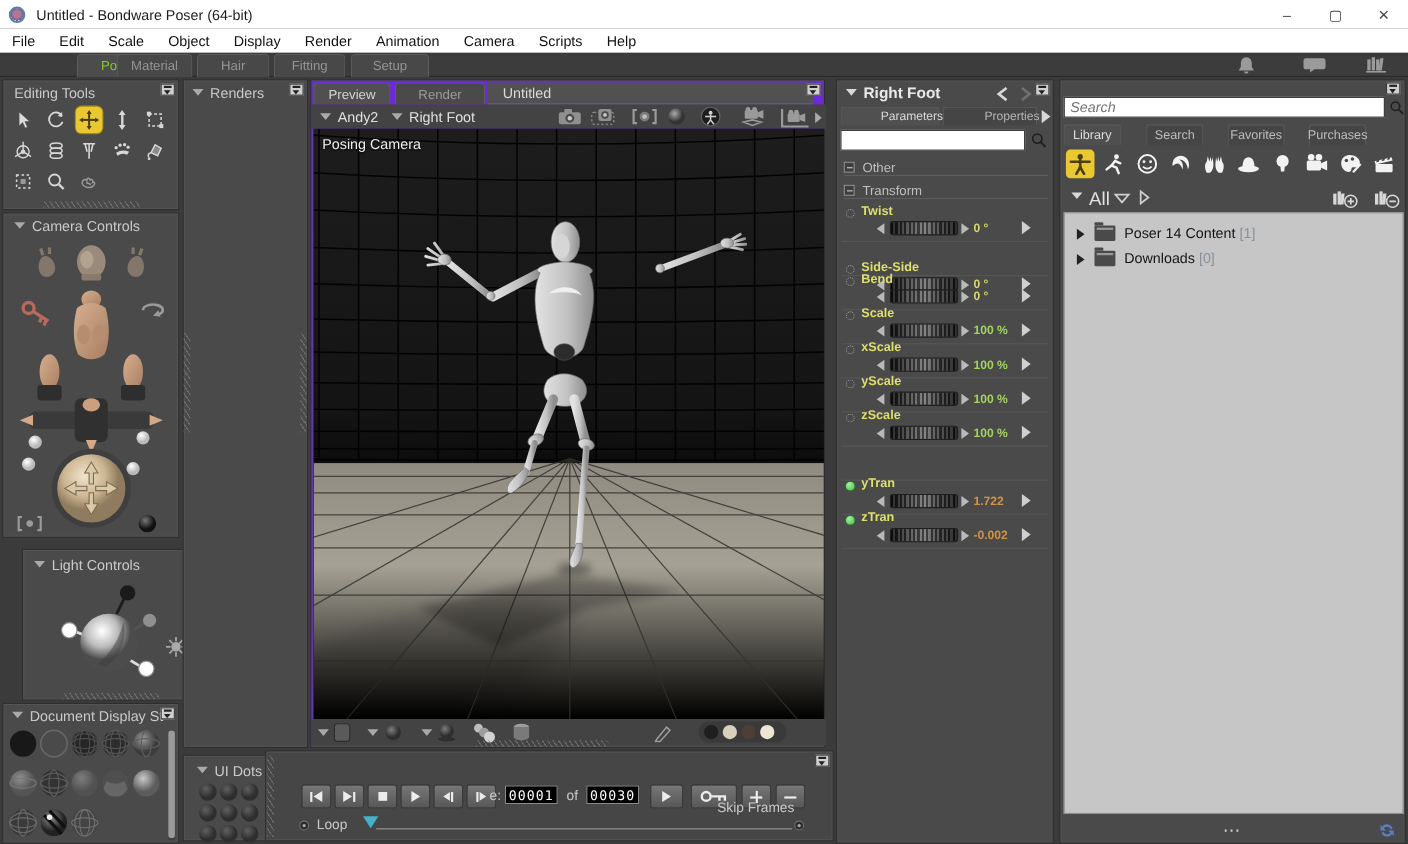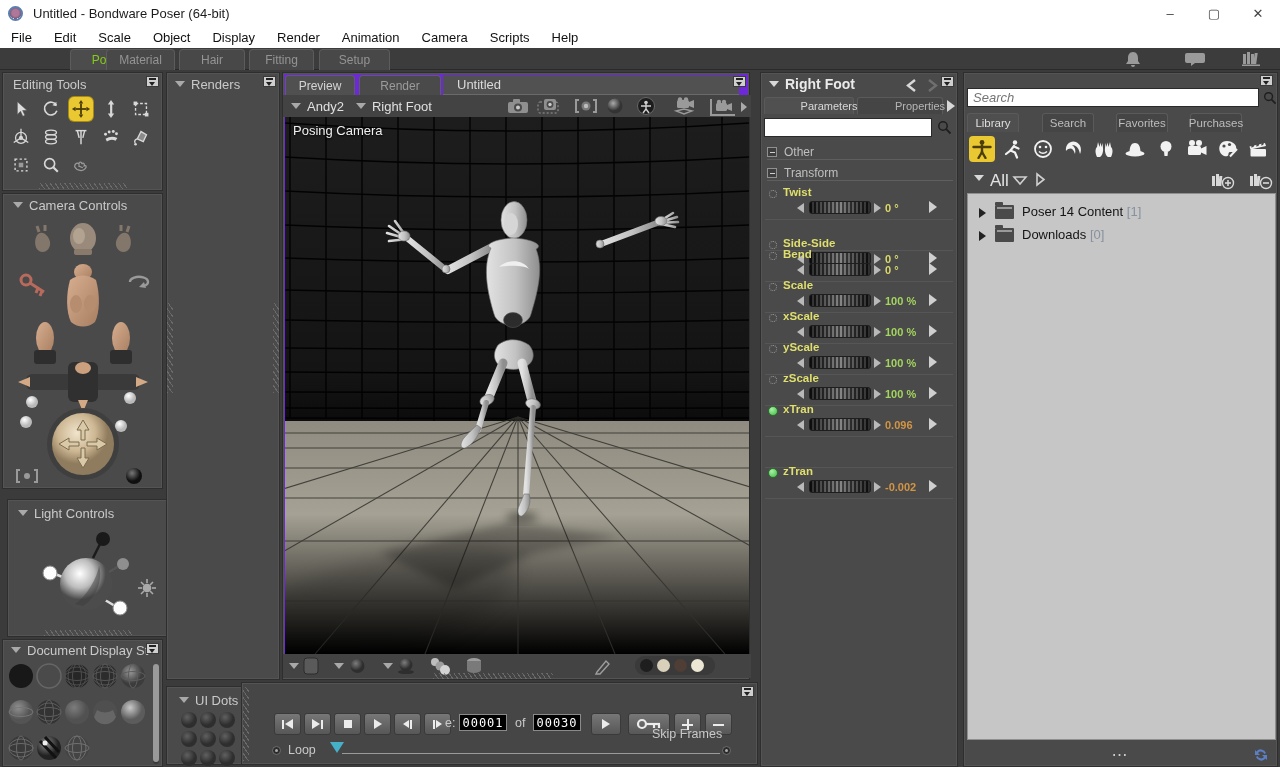--- a/index.html
+++ b/index.html
@@ -367,21 +367,21 @@
 
     <g stroke="#9a9a9a" stroke-width="2" fill="none">
       <path d="M12 254 L9 254 L9 266 L12 266"></path>
         <path d="M26 254 L29 254 L29 266 L26 266"></path>
         <circle cx="19" cy="260" r="3" fill="#9a9a9a" stroke="none"></circle>
     </g>
     <circle cx="126" cy="260" r="8" fill="url(#darkOrb)"></circle>
   </svg>
 </div>
 
-<div class="panel" style="left:7px;top:499px;width:161px;height:138px;">
+<div class="panel" style="left:20px;top:499px;width:161px;height:138px;">
   <span class="tri-down abs" style="left:10px;top:10px;"></span>
   <div class="panel-title abs" style="left:26px;top:6px;">Light Controls</div>
   <svg class="abs" style="left:5px;top:26px;" width="150" height="106" viewBox="0 0 150 106">
     <defs>
       <radialGradient id="lcSphere" cx="38%" cy="30%">
           <stop offset="0%" stop-color="#ffffff"></stop>
           <stop offset="55%" stop-color="#bdbdbd"></stop>
           <stop offset="100%" stop-color="#4c4c4c"></stop>
         </radialGradient>
     </defs>
@@ -919,30 +919,30 @@
   <div class="param-row" style="top:302px;">
     <span class="pind-dotted"></span>
     <span class="plabel">zScale</span>
     <span class="dtri-l"></span>
       <span class="dial"></span>
       <span class="dtri-r"></span>
     <span class="pvalue" style="color:#a3d45f">100 %</span>
     <span class="pmenu"></span>
   </div>
   <div class="row-rule" style="top:332px;"></div>
-  <div class="param-row" style="top:333px;">
+  <div class="row-rule" style="top:363px;"></div>
+  <div class="param-row" style="top:364px;">
     <span class="pind-key"></span>
-    <span class="plabel">xTran</span>
+    <span class="plabel">yTran</span>
     <span class="dtri-l"></span>
       <span class="dial"></span>
       <span class="dtri-r"></span>
-    <span class="pvalue" style="color:#d29544">0.096</span>
+    <span class="pvalue" style="color:#d29544">1.722</span>
     <span class="pmenu"></span>
   </div>
-  <div class="row-rule" style="top:363px;"></div>
   <div class="row-rule" style="top:394px;"></div>
   <div class="param-row" style="top:395px;">
     <span class="pind-key"></span>
     <span class="plabel">zTran</span>
     <span class="dtri-l"></span>
       <span class="dial"></span>
       <span class="dtri-r"></span>
     <span class="pvalue" style="color:#d29544">-0.002</span>
     <span class="pmenu"></span>
   </div>

